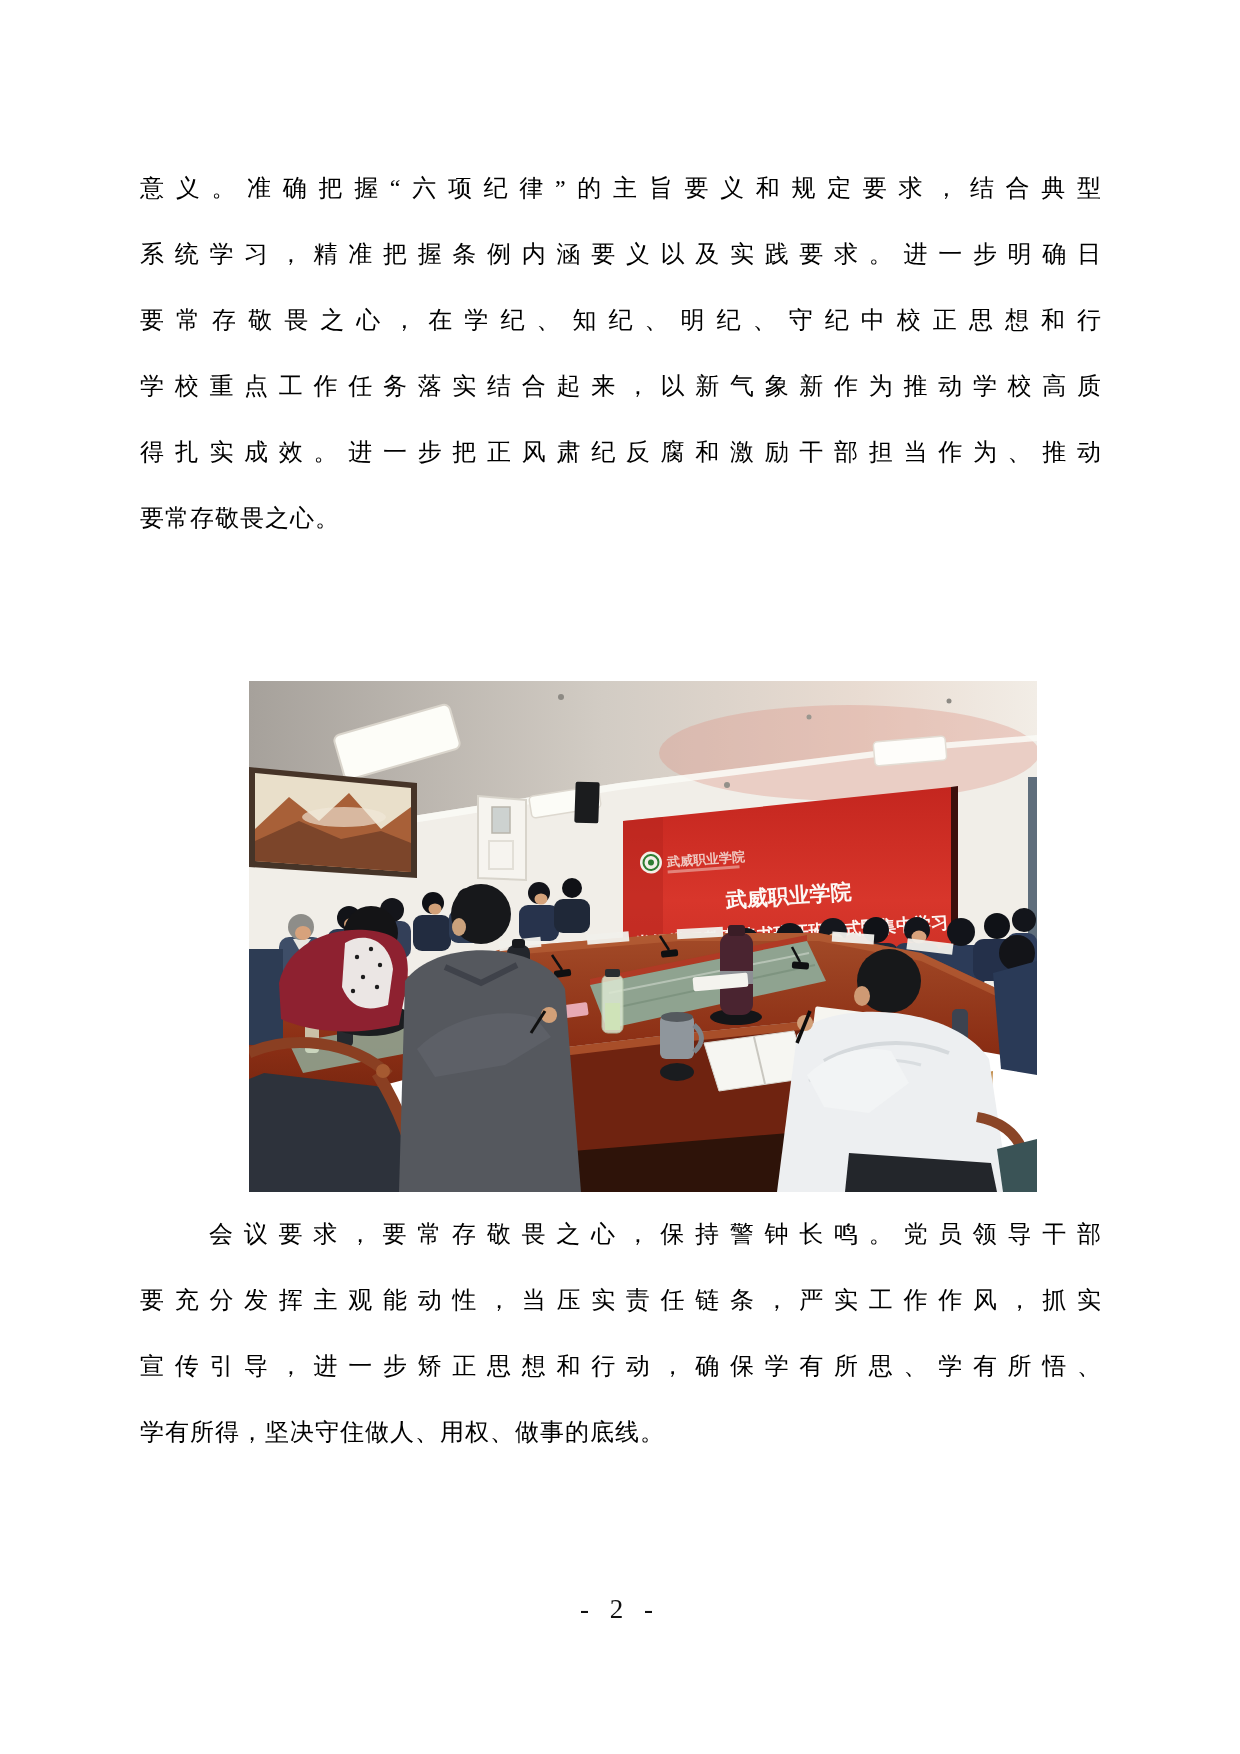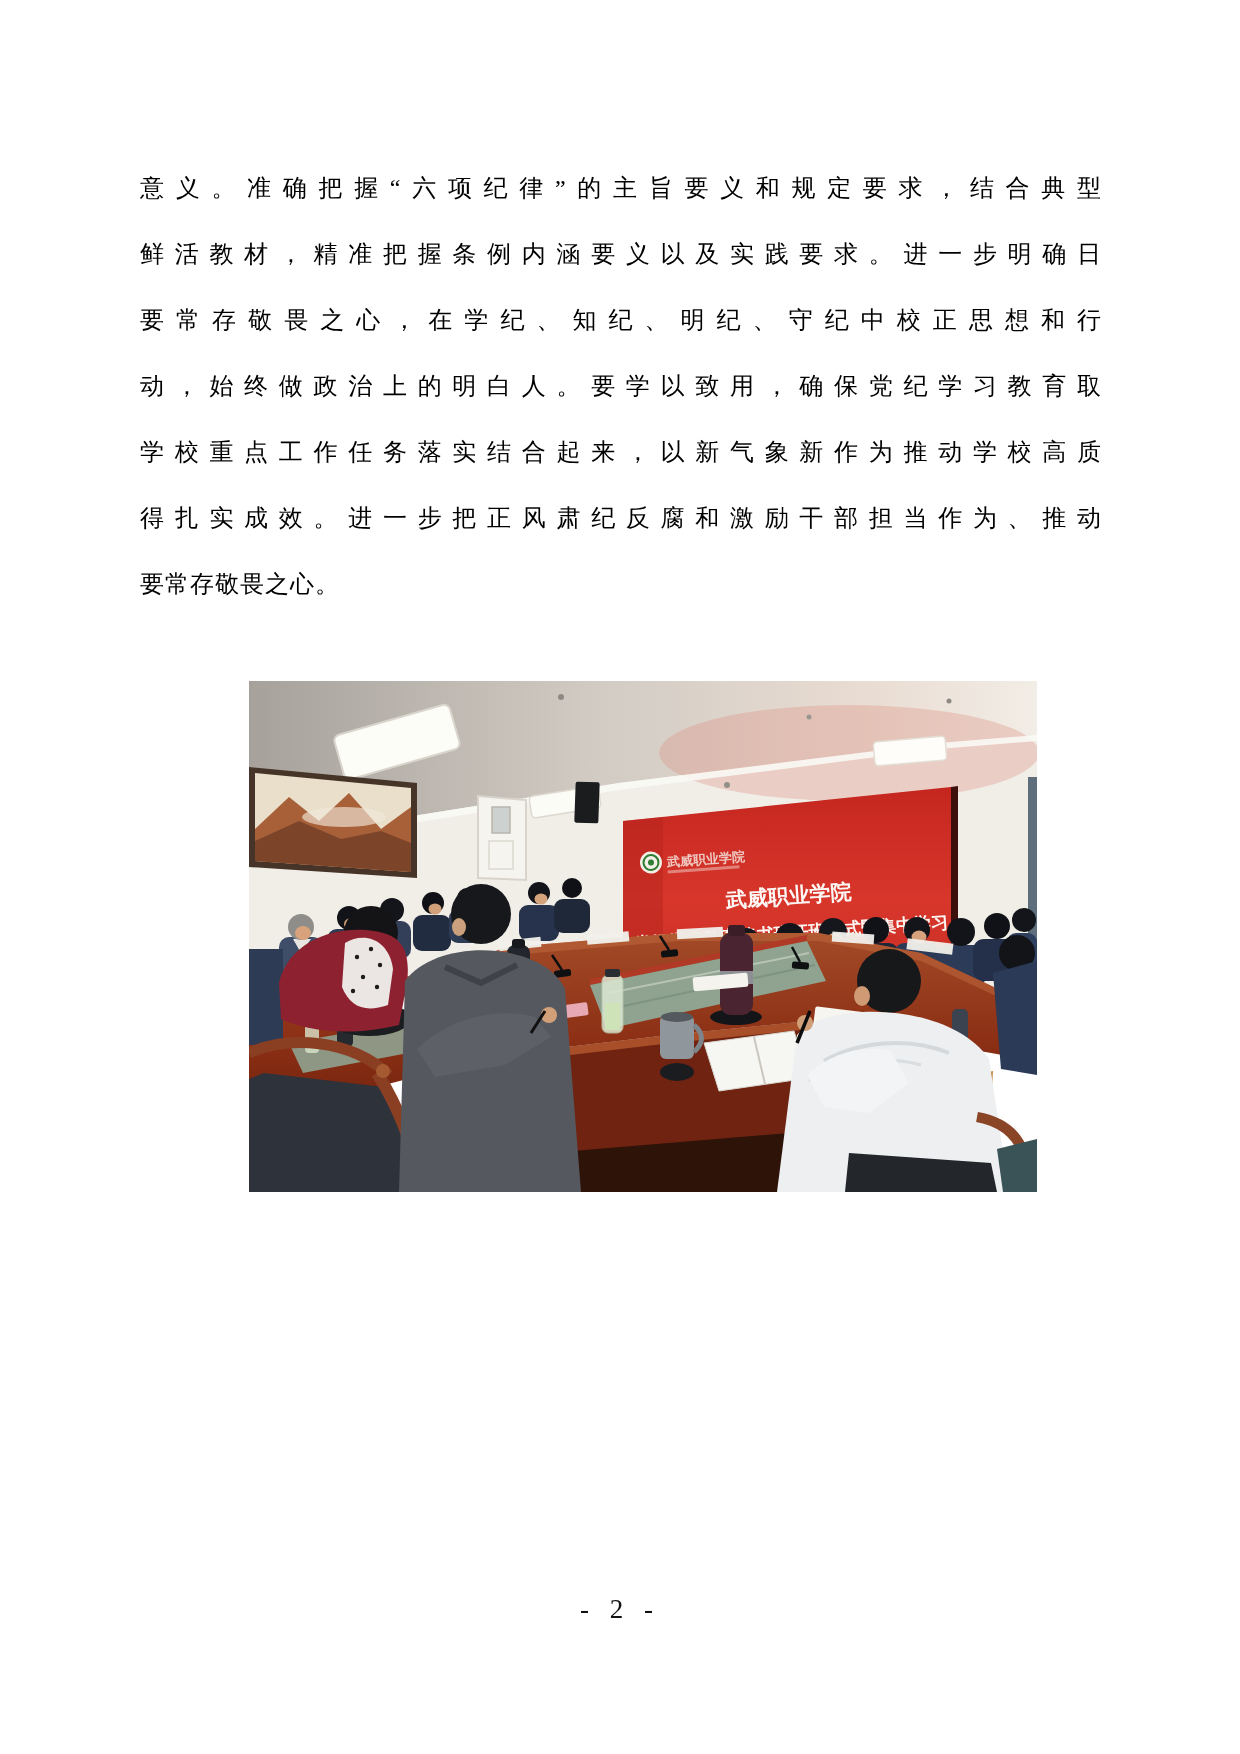--- a/index.html
+++ b/index.html
@@ -16,23 +16,22 @@
            font-size:27px;letter-spacing:7px;color:#111;}
   .scrtext{font-family:"Liberation Serif","DejaVu Serif",serif;font-weight:bold;}
 </style>
 </head>
 <body>
 
 <div class="page">
 
   <div class="para" style="top:155px">
     <div class="line">意义。准确把握“六项纪律”的主旨要义和规定要求，结合典型</div>
-    <div class="line">鲜活教材，精准把握条例内涵要义以及实践要求。进一步明确日</div>
+    <div class="line">系统学习，精准把握条例内涵要义以及实践要求。进一步明确日</div>
     <div class="line">要常存敬畏之心，在学纪、知纪、明纪、守纪中校正思想和行</div>
-    <div class="line">动，始终做政治上的明白人。要学以致用，确保党纪学习教育取</div>
     <div class="line">学校重点工作任务落实结合起来，以新气象新作为推动学校高质</div>
     <div class="line">得扎实成效。进一步把正风肃纪反腐和激励干部担当作为、推动</div>
     <div class="line last">要常存敬畏之心。</div>
   </div>
 
   <div class="photo-wrap">
     <svg viewBox="0 0 788 511" preserveAspectRatio="none">
       <defs>
         <linearGradient id="ceil" x1="0" y1="0" x2="1" y2="0">
           <stop offset="0" stop-color="#a6a19b"></stop>
@@ -300,15 +299,21 @@
         </g>
 
         <g>
           <circle cx="768" cy="272" r="18" fill="#131418"></circle>
           <polygon points="744,292 788,280 788,394 752,388" fill="#2a3a57"></polygon>
         </g>
       </g>
     </svg>
   </div>
 
+  <div class="para" style="top:1201px">
+    <div class="line indent">会议要求，要常存敬畏之心，保持警钟长鸣。党员领导干部</div>
+    <div class="line">要充分发挥主观能动性，当压实责任链条，严实工作作风，抓实</div>
+    <div class="line">宣传引导，进一步矫正思想和行动，确保学有所思、学有所悟、</div>
+    <div class="line last">学有所得，坚决守住做人、用权、做事的底线。</div>
+  </div>
 
   <div class="pagenum">- 2 -</div>
 </div>
 
 </body></html>

